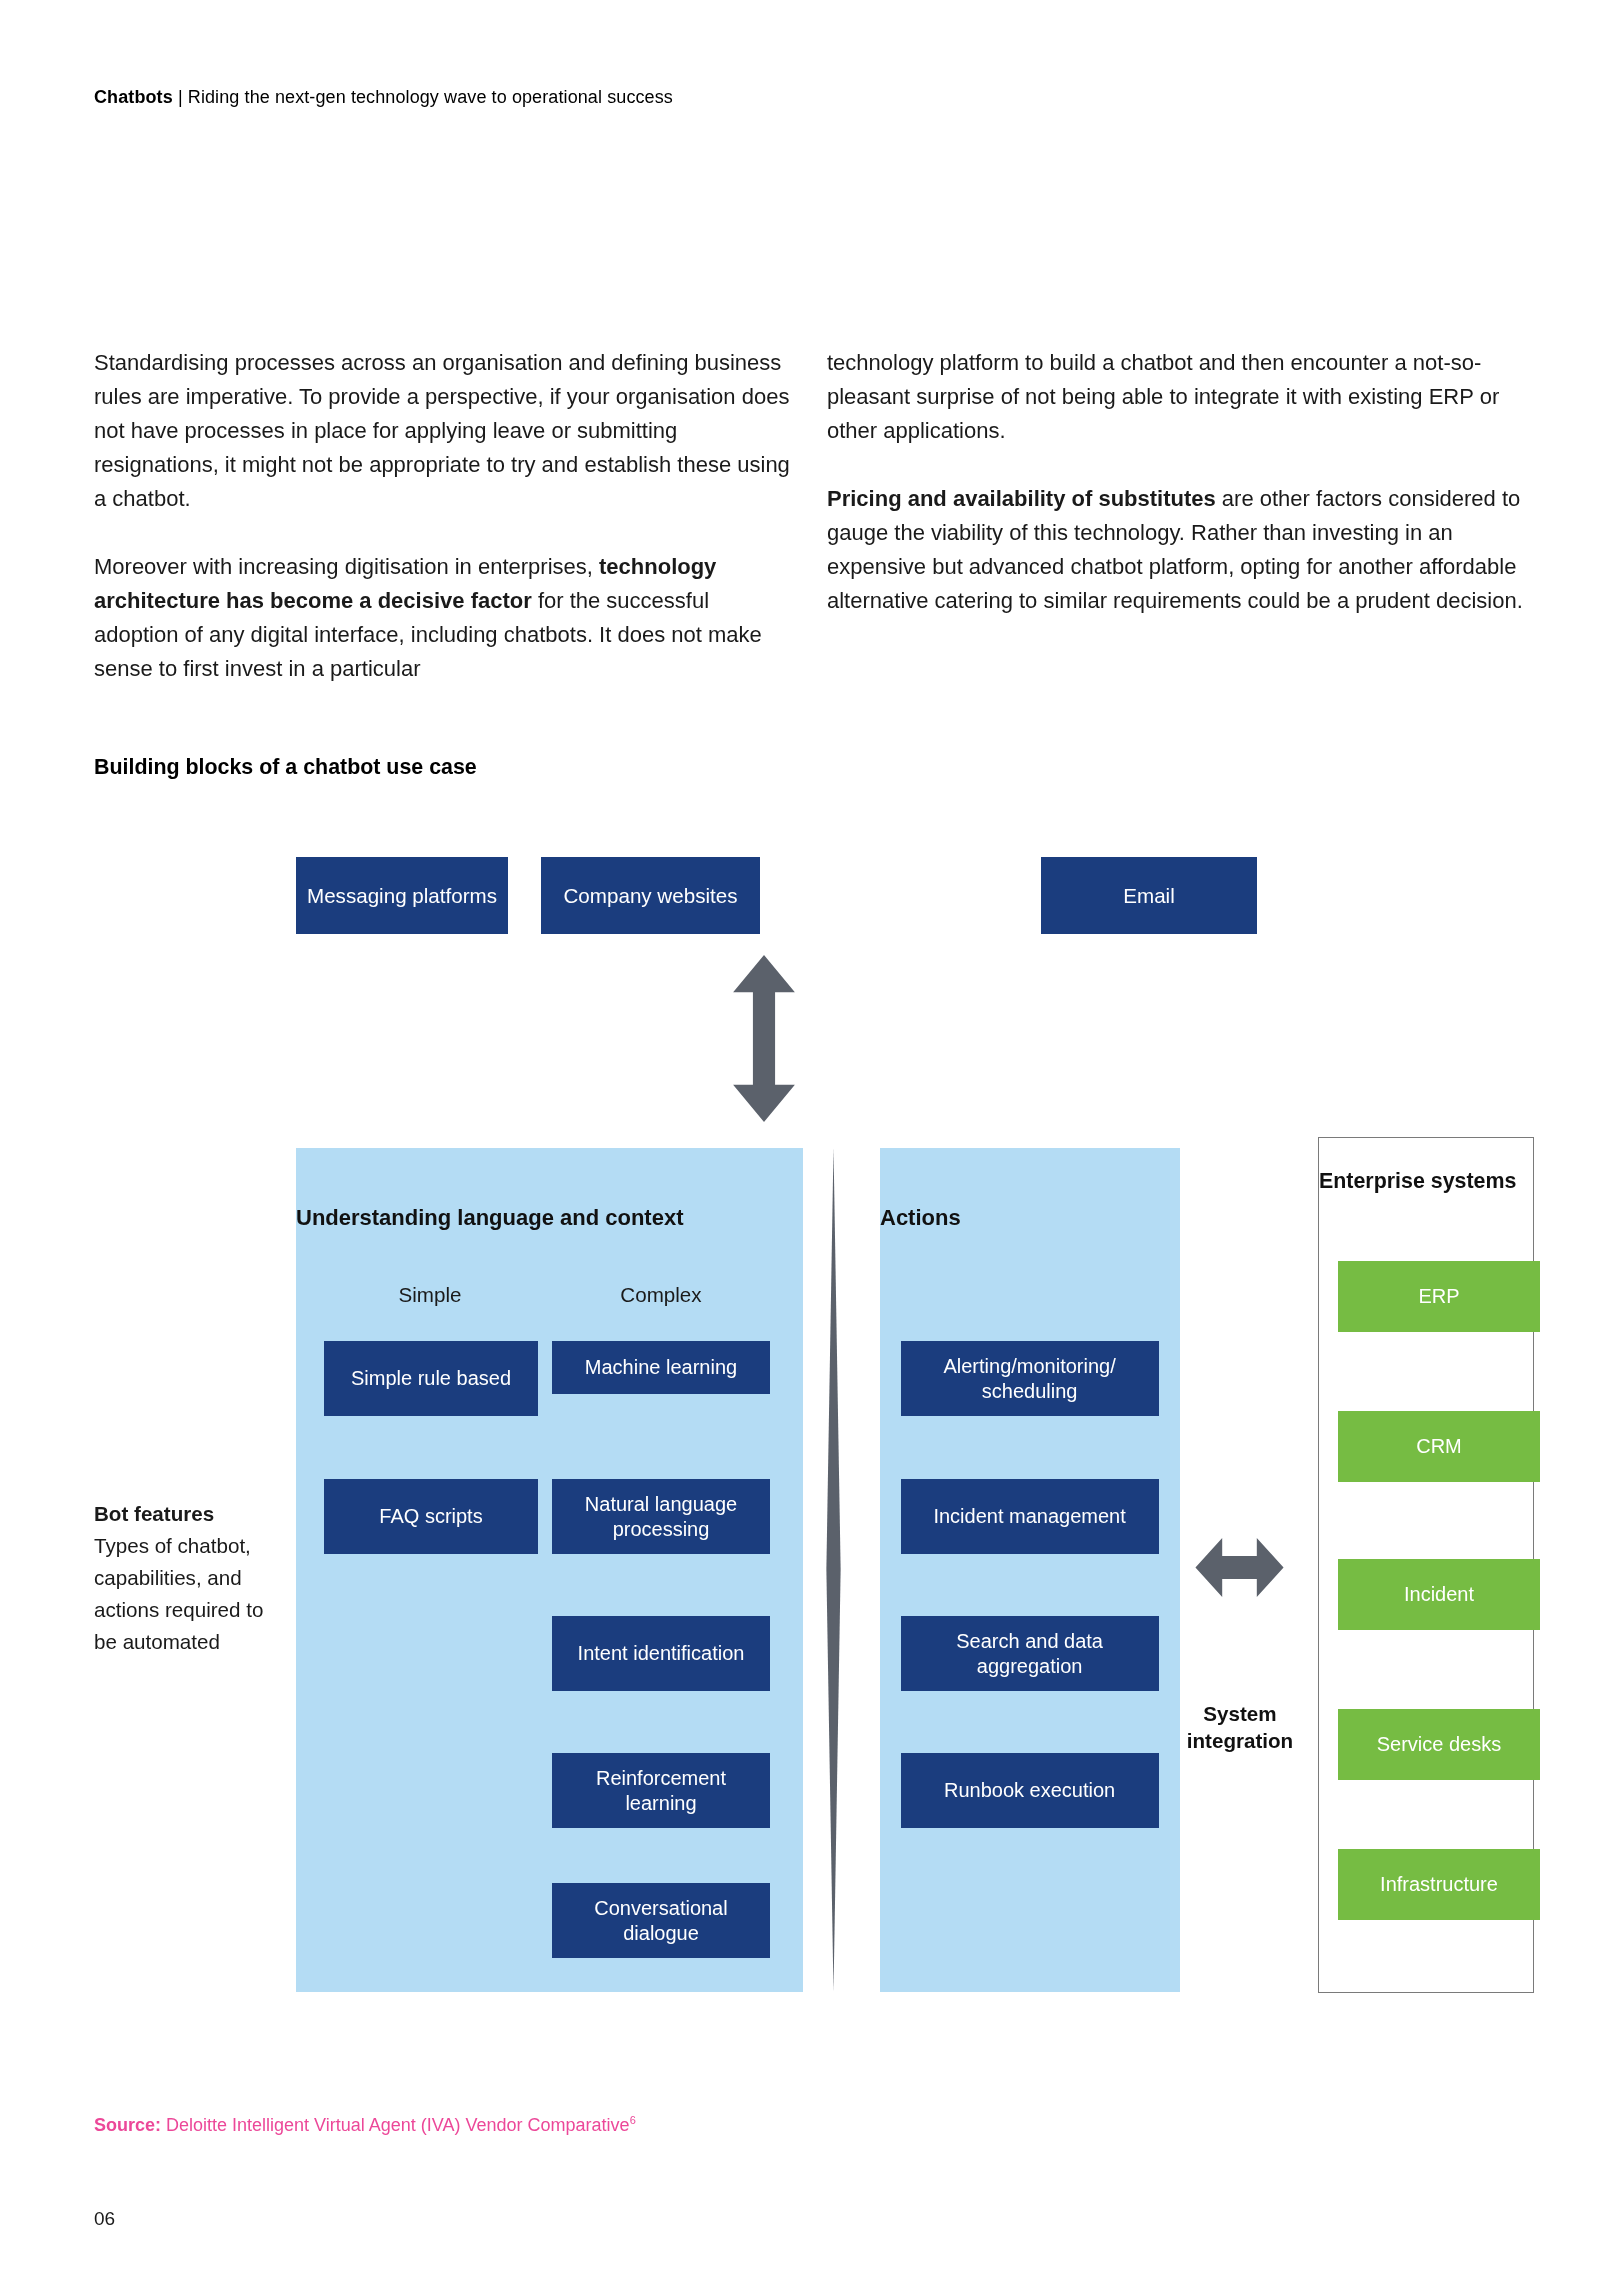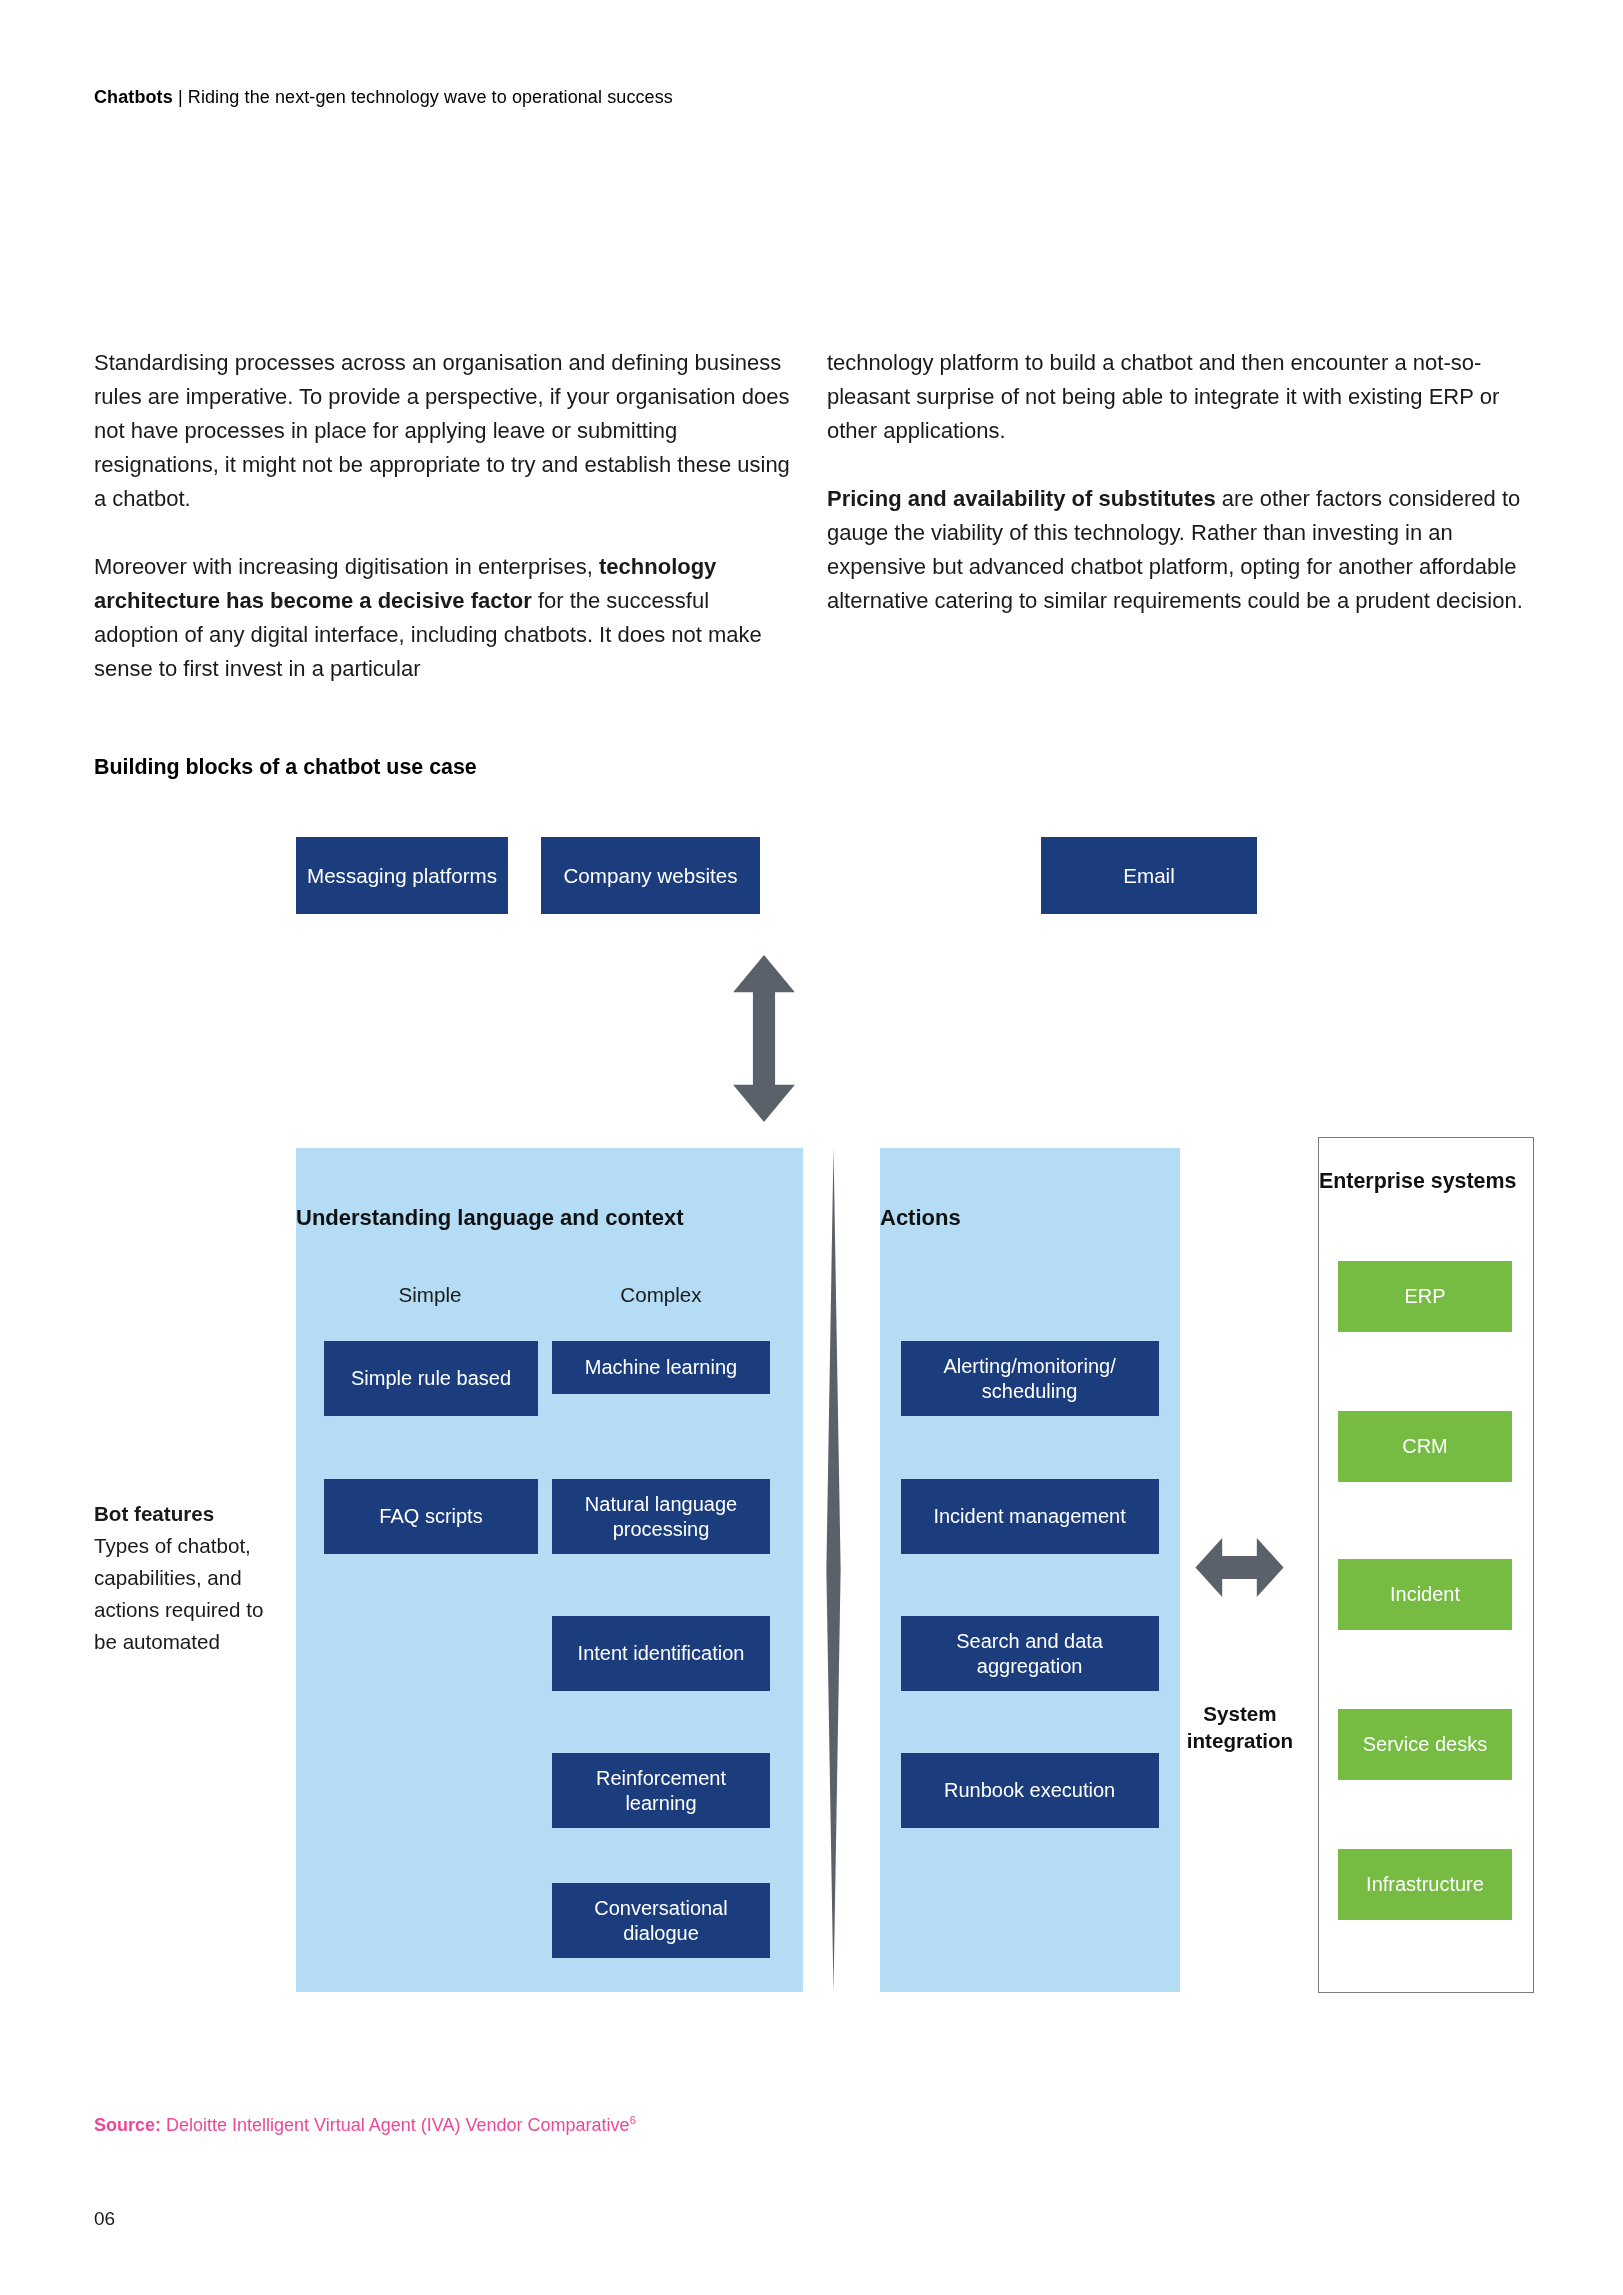--- a/index.html
+++ b/index.html
@@ -60,21 +60,21 @@
     color: #1a1a1a;
   }
   .side-label .lbl-strong { font-weight: 700; display: block; }
   #interaction-label { left: 94px; top: 833px; width: 166px; }
   #botfeat-label     { left: 94px; top: 1498px; width: 170px; }
 
   
   .chan-row {
     position: absolute;
     left: 296px;
-    top: 837px;
+    top: 857px;
     width: 961px;
     height: 77px;
   }
   .chan-box {
     position: absolute;
     top: 0;
     height: 77px;
     background: #1b3d7e;
     color: #ffffff;
     font-size: 20.6px;
@@ -211,21 +211,21 @@
     border: 1.6px solid #7a7a7a;
   }
   #panel-enterprise .panel-title {
     top: 28.5px;
     font-size: 21.4px;
     line-height: 29px;
   }
   .ent-box {
     position: absolute;
     left: 19px;
-    width: 174px;
+    width: 202px;
     height: 71px;
     background: #76bc43;
     color: #ffffff;
     font-size: 20px;
     display: flex;
     align-items: center;
     justify-content: center;
     text-align: center;
   }
   .ent-0 { top: 123px; }

